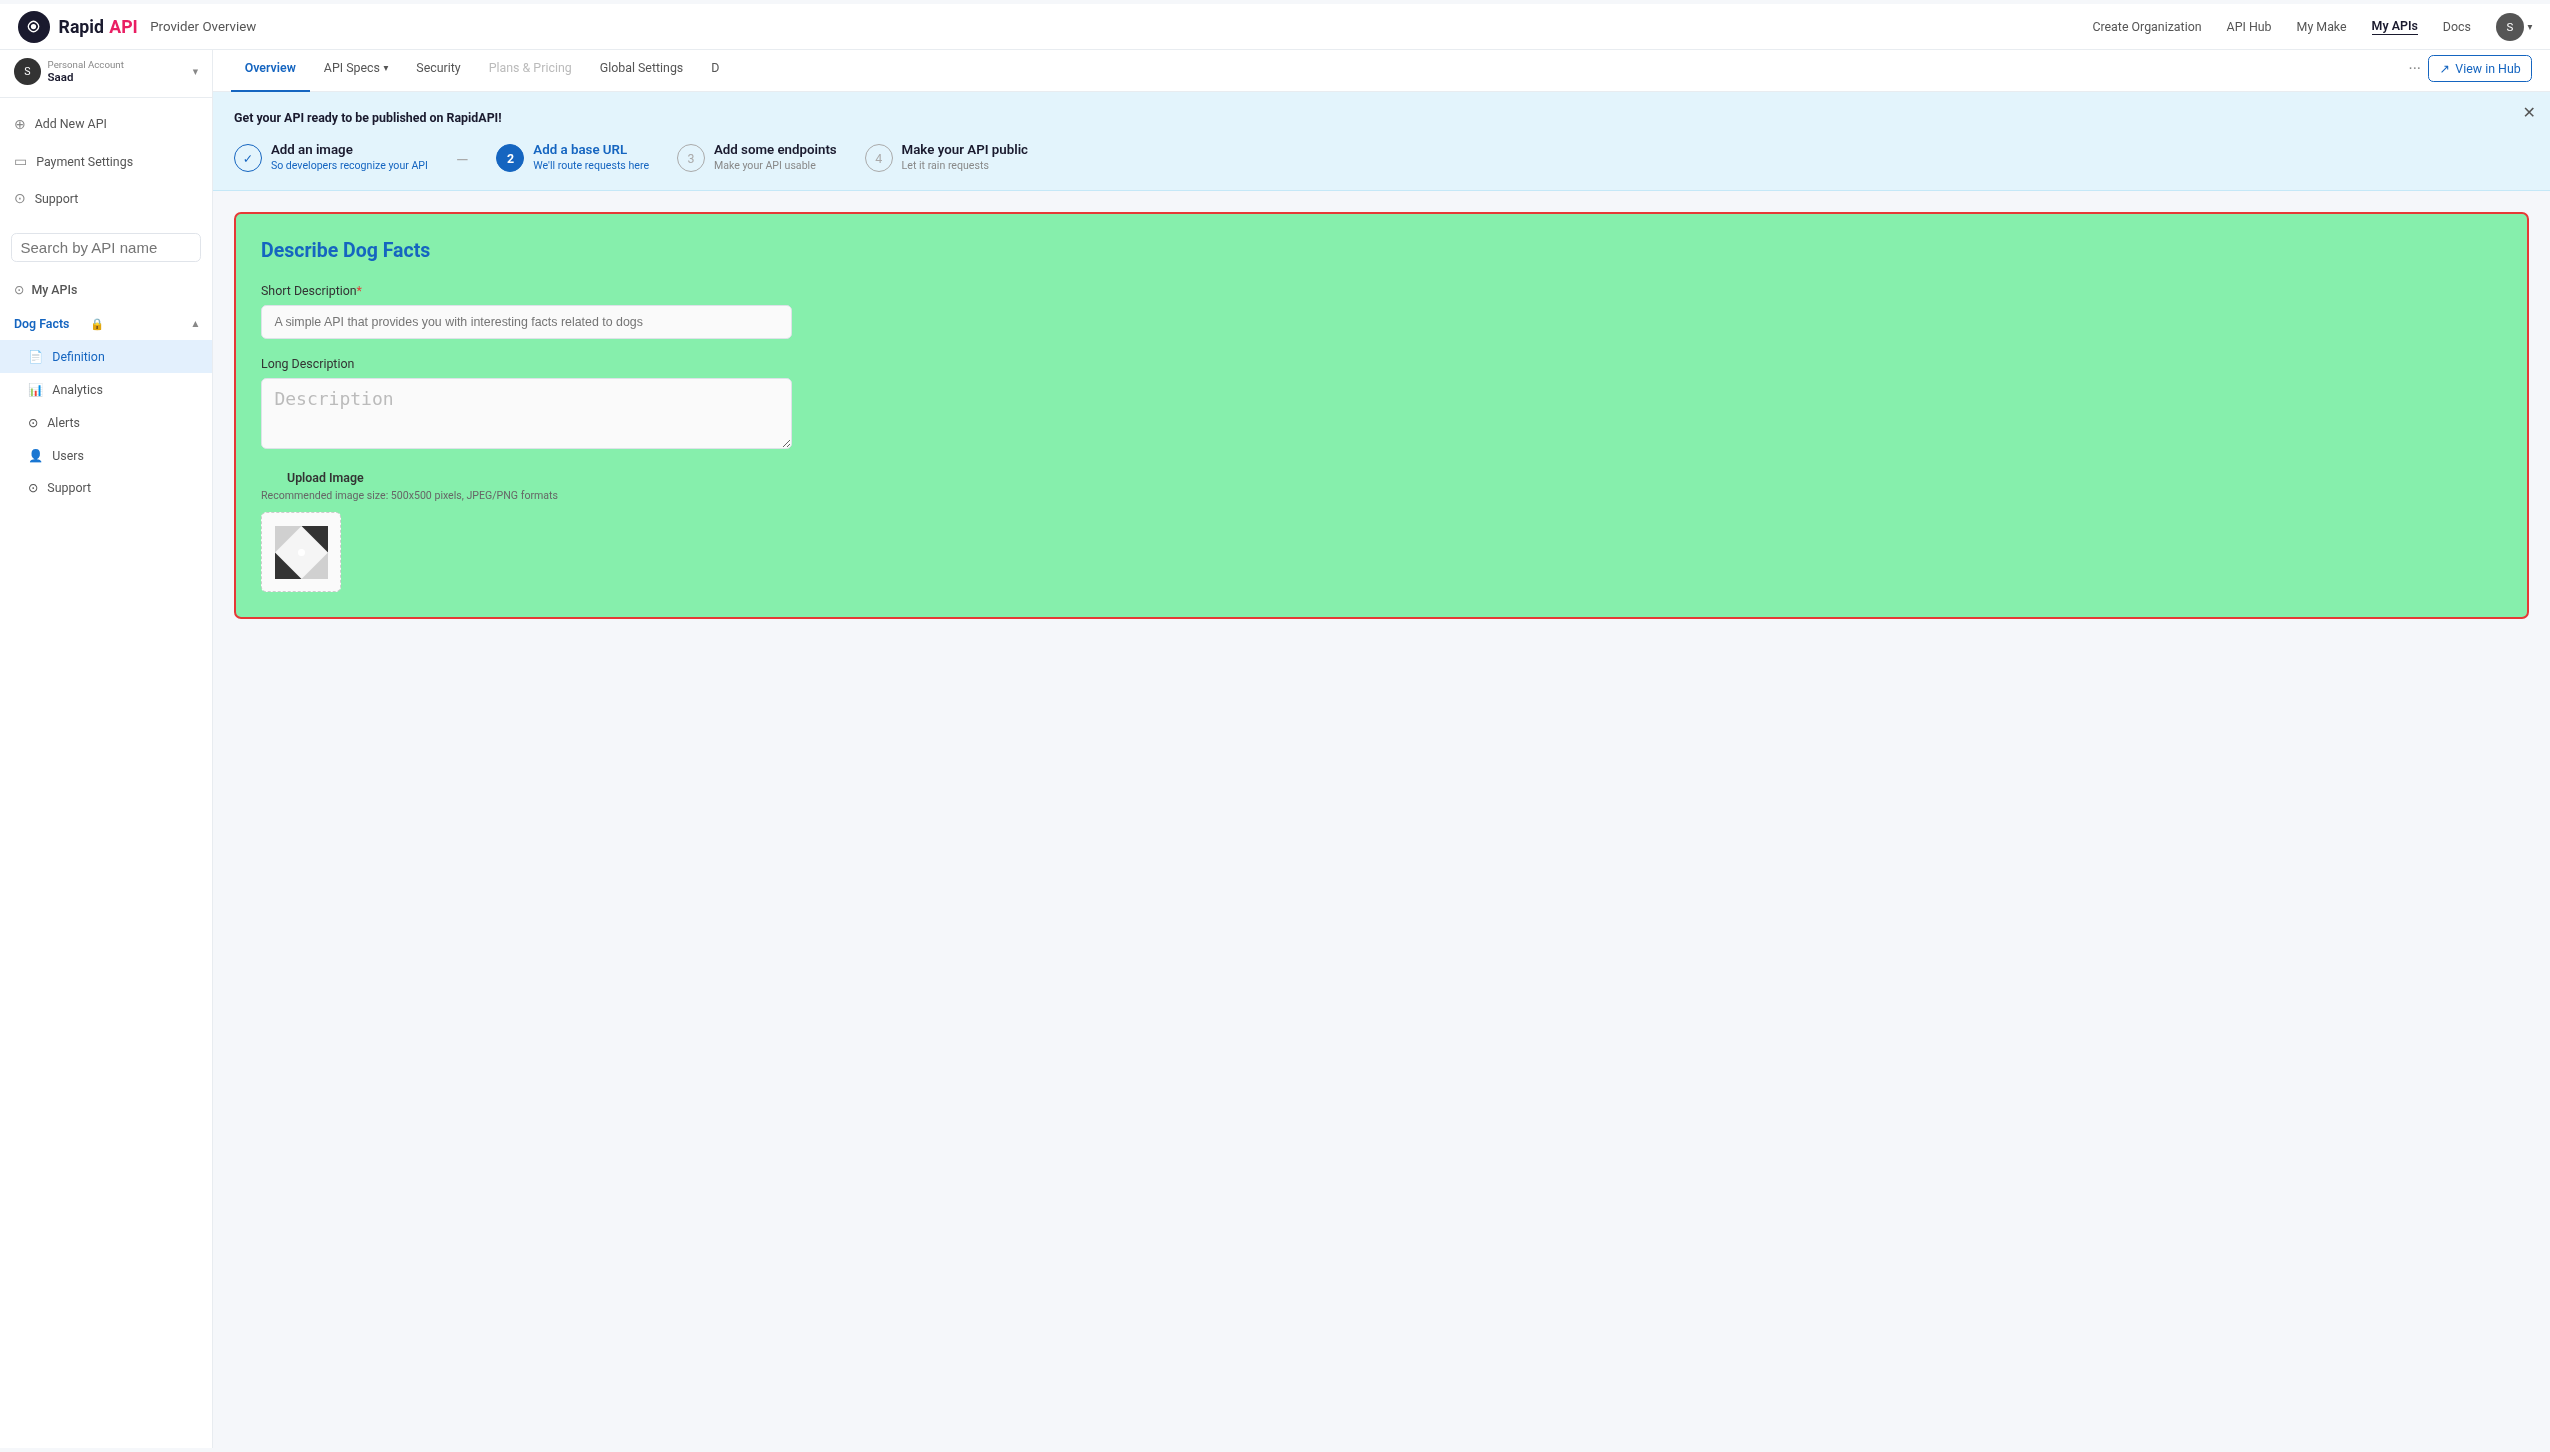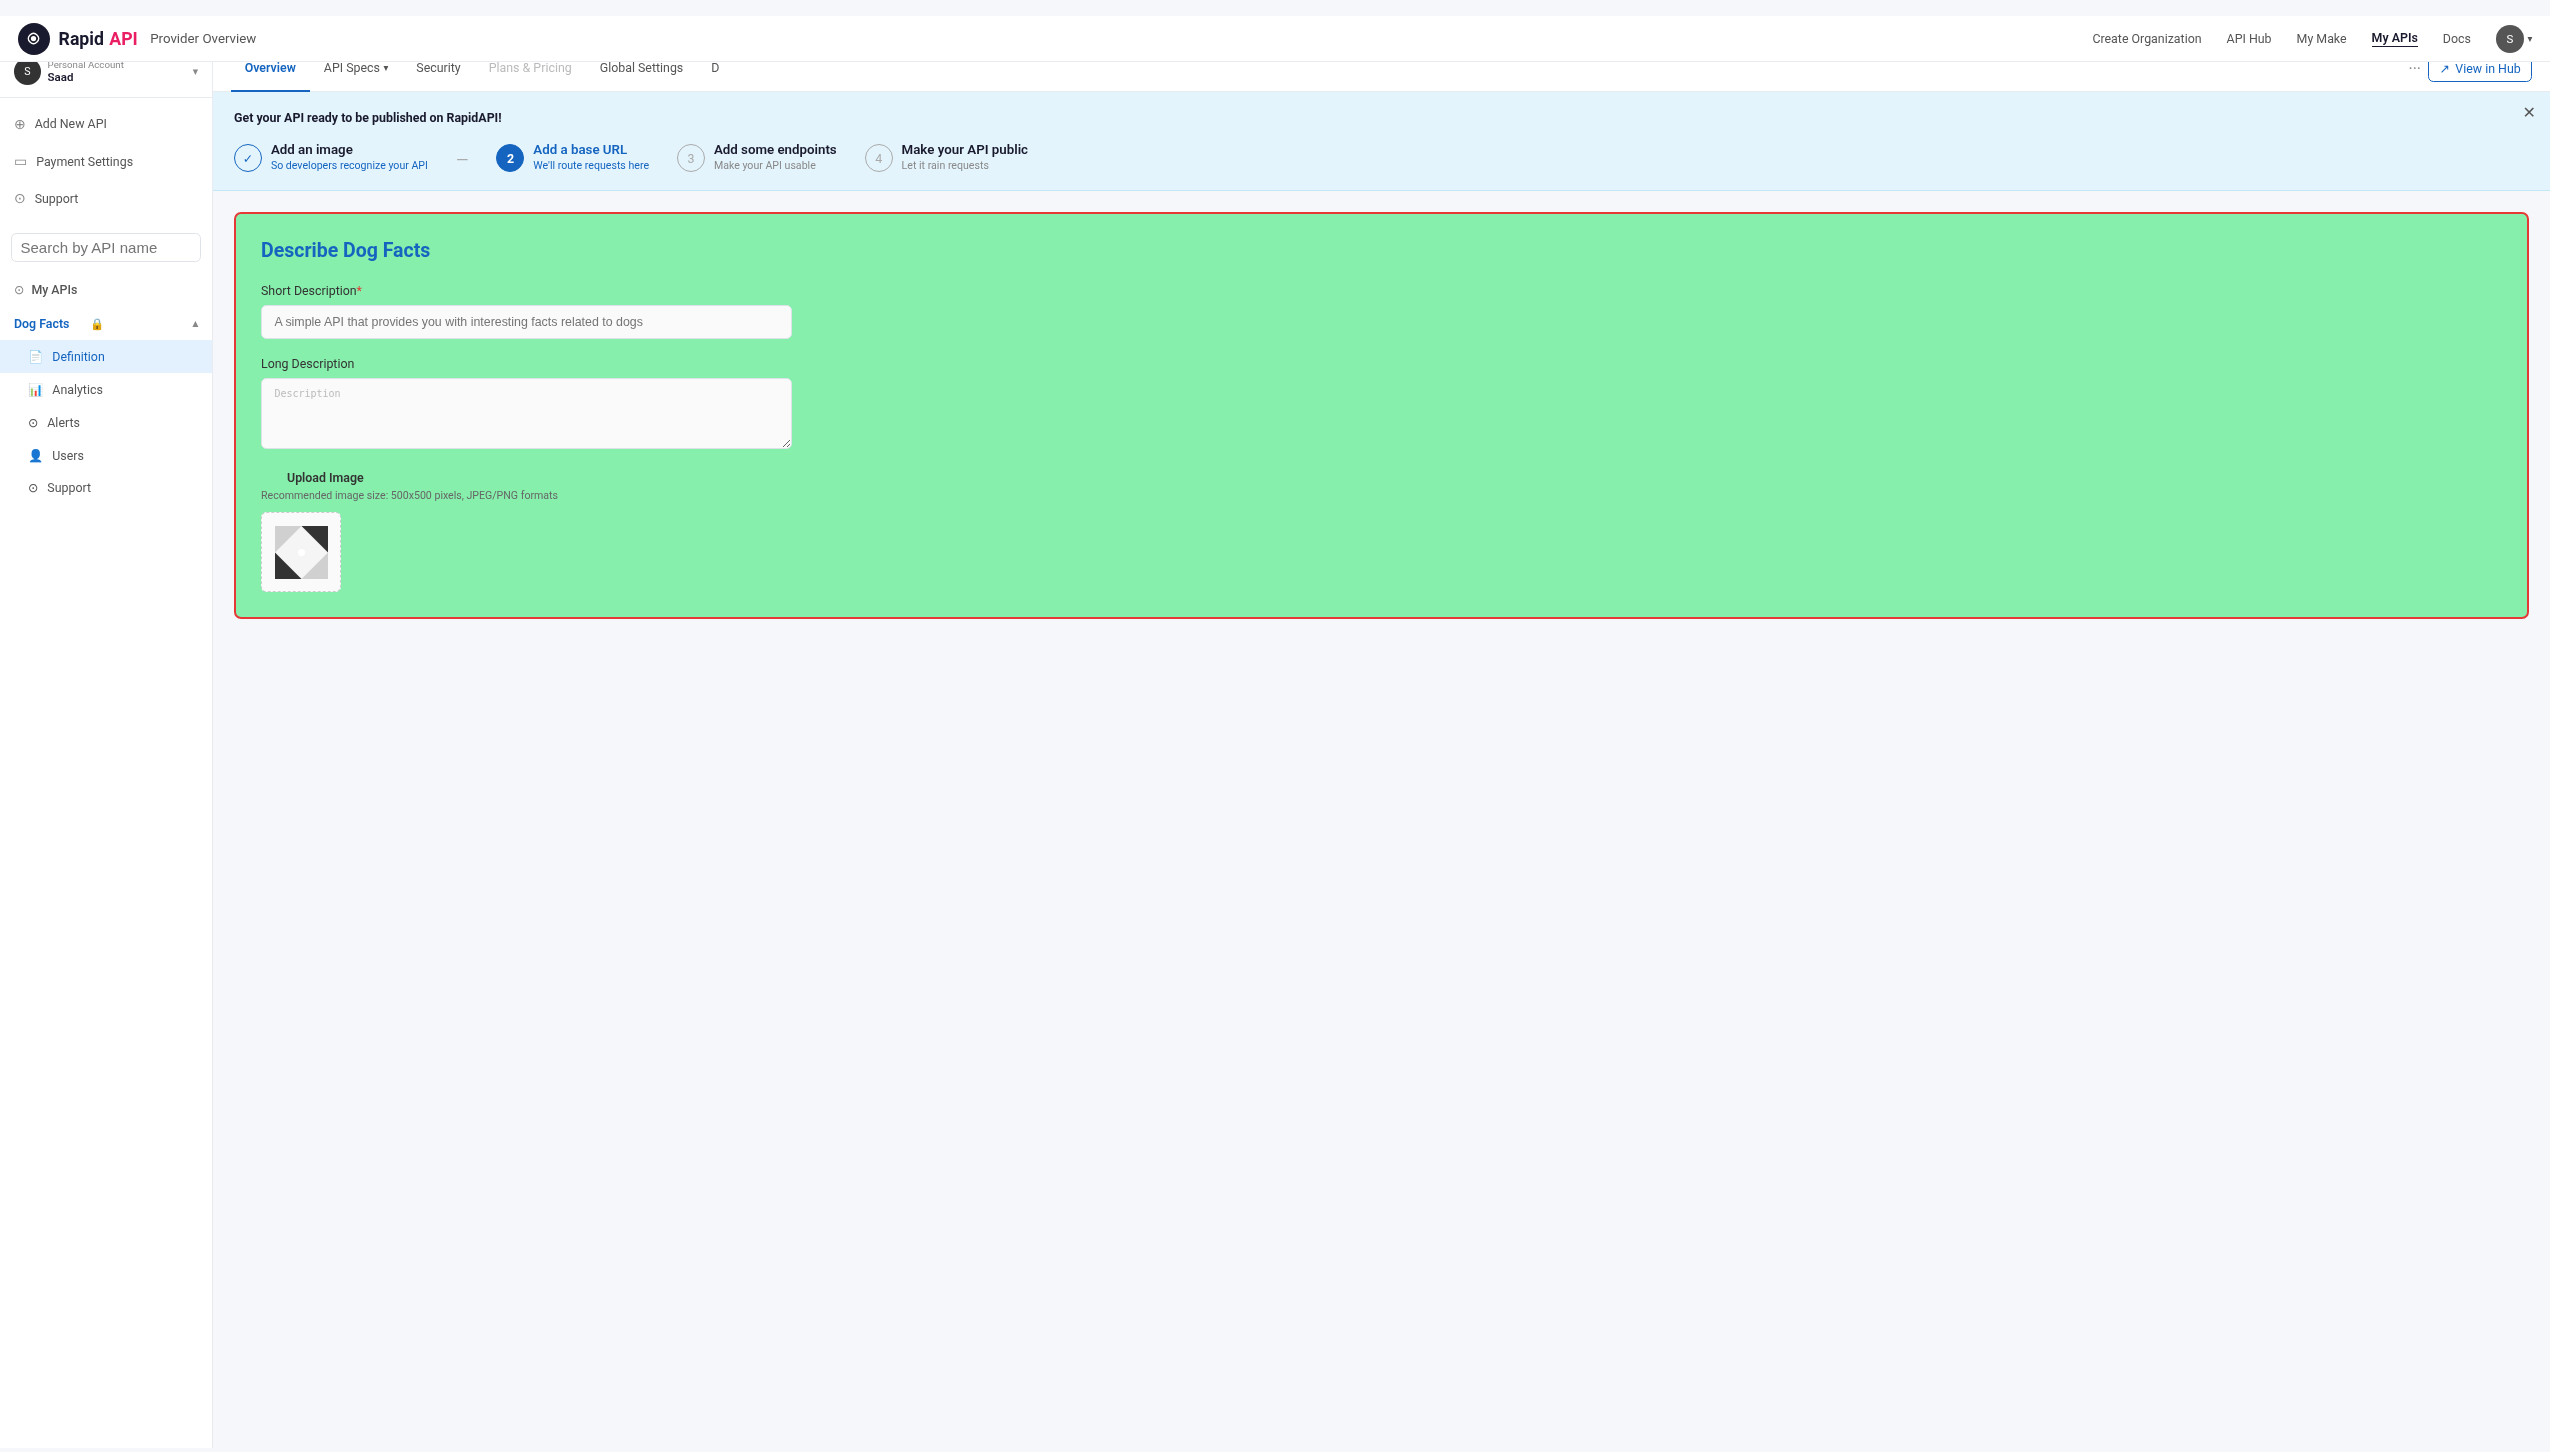--- a/index.html
+++ b/index.html
@@ -2,21 +2,21 @@
 <html style="font-size:14px"><head>
   <meta charset="utf-8">
   <style>
     * { box-sizing: border-box; margin: 0; padding: 0; }
     body { font-family: -apple-system, BlinkMacSystemFont, 'Segoe UI', Roboto, sans-serif; background: #f5f7fa; color: #333; font-size: 12.4px; }
 
     
     .top-nav {
       display: flex; align-items: center; justify-content: space-between;
       background: #fff; height: 46px; padding: 0 17.7px;
-      border-bottom: 0.9px solid #e8ecf0; position: sticky; top: 16px; z-index: 100;
+      border-bottom: 0.9px solid #e8ecf0; position: sticky; top: 4px; z-index: 100;
     }
     .top-nav-left { display: flex; align-items: center; gap: 8.9px; }
     .logo-area { display: flex; align-items: center; gap: 5.3px; }
     .logo-icon {
       width: 32px; height: 32px; border-radius: 50%; background: #1a1a2e;
       display: flex; align-items: center; justify-content: center; color: #fff; font-size: 12.4px; font-weight: bold;
       overflow: hidden;
     }
     .logo-rapid { color: #1a1a2e; }
     .logo-api { color: #e91e63; }
@@ -147,21 +147,21 @@
     .form-group { margin-bottom: 17.7px; }
     .form-label { font-size: 12.4px; color: #333; margin-bottom: 7px; display: block; }
     .form-label .required { color: #e53935; }
     .form-input {
       width: 100%; max-width: 531px; padding: 8.9px 12.4px;
       border: 0.9px solid #dde2e8; border-radius: 5.3px; font-size: 12.4px; color: #333;
       background: #fafafa; outline: none;
     }
     .form-textarea {
       width: 100%; max-width: 531px; padding: 8.9px 12.4px;
-      border: 0.9px solid #dde2e8; border-radius: 5.3px; font-size: 10px; color: #aaa;
+      border: 0.9px solid #dde2e8; border-radius: 5.3px; font-size: 18px; color: #aaa;
       background: #fafafa; outline: none; resize: vertical; min-height: 71px;
     }
     .form-textarea::placeholder { color: #bbb; }
 
     .upload-section {}
     .upload-label { font-size: 12.4px; font-weight: 600; color: #333; margin-bottom: 3.5px; margin-left: 26px; }
     .upload-hint { font-size: 10.6px; color: #666; margin-bottom: 10.6px; }
     .upload-box {
       width: 80px; height: 80px; border: 1.8px dashed #ccc; border-radius: 5.3px;
       display: flex; align-items: center; justify-content: center;

